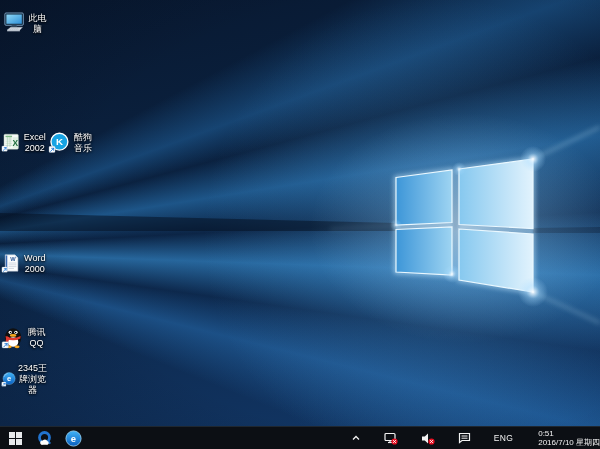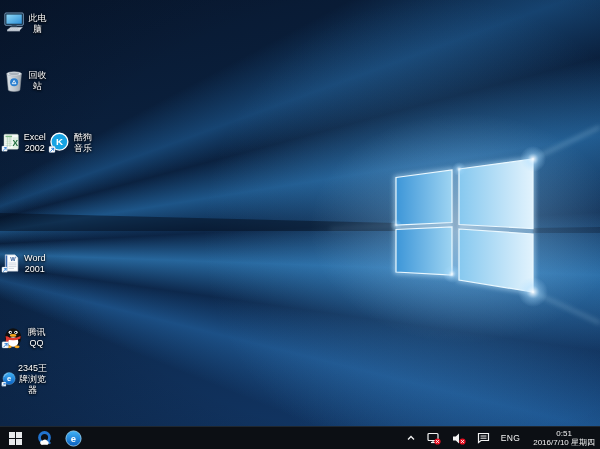--- a/index.html
+++ b/index.html
@@ -34,24 +34,24 @@
   .c1 { left:1px; } .c2 { left:48px; }
   .r1{top:6px}.r2{top:63px}.r3{top:125px}.r4{top:184px}.r5{top:246px}.r6{top:320px}.r7{top:362px}
 
   
   .taskbar { position:absolute; left:0; right:0; bottom:0; height:23px; background:#0c0f14;
     border-top:1px solid rgba(70,85,100,0.35); display:flex; align-items:center; z-index:5; }
   .tb-btn { height:23px; display:flex; align-items:center; justify-content:center; }
   .start-btn { width:30px; }
   .tb-app { width:29px; }
   .tb-spacer { flex:1; }
-  .tray { display:flex; align-items:center; gap:11px; padding-right:5px; }
+  .tray { display:flex; align-items:center; gap:23px; }
   .tray-ico { display:flex; align-items:center; justify-content:center; }
   .tray-lang { font-size:8.5px; color:#f2f2f2; letter-spacing:0.3px; }
-  .tray-clock { text-align:center; color:#f2f2f2; font-size:8px; line-height:9.5px; padding-left:2px; }
+  .tray-clock { text-align:left; color:#f2f2f2; font-size:8px; line-height:9.5px; padding-left:2px; }
 </style>
 </head>
 <body>
 
 <svg width="0" height="0" style="position:absolute" aria-hidden="true">
   <defs>
     <linearGradient id="gScreen" x1="0" y1="0" x2="1" y2="1">
       <stop offset="0" stop-color="#8ed8f8"></stop>
         <stop offset="1" stop-color="#2e8fd6"></stop>
     </linearGradient>
@@ -128,30 +128,20 @@
       <rect x="5" y="4" width="24" height="16" rx="1.5" fill="#10293f" stroke="#8fb6d8" stroke-width="1"></rect>
       <rect x="7" y="6" width="20" height="12" fill="url(#gScreen)"></rect>
       <path d="M14 20 h6 l1.5 3 h-9 z" fill="#243b52"></path>
       <path d="M8 26 l4.5 -3.5 h15.5 l-3.5 3.5 z" fill="#dde3ea" stroke="#9aa6b4" stroke-width="0.5"></path>
       <path d="M8 26 h16.5 v1.8 h-16.5 z" fill="#b9c2cd"></path>
       <path d="M11.5 24.8 h11 M13 23.6 h11" stroke="#97a2b0" stroke-width="0.7" stroke-dasharray="1.6 0.9"></path>
     </svg>
     <div class="lbl">此电脑</div>
   </div>
 
-  <div class="icon-item c1 r2">
-    <svg class="art" viewBox="0 0 34 34">
-      <path d="M7.5 9 L9.5 30 C9.5 31.1 13 31.9 17 31.9 C21 31.9 24.5 31.1 24.5 30 L26.5 9 Z" fill="url(#gBin)" stroke="#8f979f" stroke-width="0.7"></path>
-      <ellipse cx="17" cy="9" rx="9.5" ry="2.7" fill="#e9edf1" stroke="#a0a9b2" stroke-width="0.7"></ellipse>
-      <ellipse cx="17" cy="9" rx="6.8" ry="1.7" fill="#a9b2bb"></ellipse>
-      <circle cx="17" cy="20" r="5.2" fill="#2a7fd0"></circle>
-      <path d="M14.6 21.8 L17 17.6 L19.4 21.8 Z" fill="none" stroke="#fff" stroke-width="1.1"></path>
-    </svg>
-    <div class="lbl">回收站</div>
-  </div>
 
   <div class="icon-item c1 r3">
     <svg class="art" viewBox="0 0 34 34">
       <rect x="5" y="4" width="24" height="25" rx="2" fill="#f7faf8" stroke="#a9c3ae" stroke-width="0.8"></rect>
       <rect x="7.5" y="6.5" width="11" height="2.6" fill="#7dba84"></rect>
       <path d="M7.5 12 h11 M7.5 15.5 h11 M7.5 19 h11 M7.5 22.5 h11 M11 6.5 v19 M15 6.5 v19" stroke="#8fbf95" stroke-width="0.7" fill="none"></path>
       <rect x="19.5" y="9" width="9" height="18" fill="#dff0e2"></rect>
       <text x="24" y="23" font-size="14" font-weight="bold" fill="#1d6b3c" text-anchor="middle">X</text>
       <g>
         <rect x="1.5" y="23.5" width="9" height="9" rx="1.5" fill="#fff" stroke="#9ab0c4" stroke-width="0.5"></rect>
@@ -167,21 +157,21 @@
       <path d="M7 3.5 h16 l5 5 v22 h-21 z" fill="#fdfdfd" stroke="#b9c6d8" stroke-width="0.8"></path>
       <path d="M23 3.5 l5 5 h-5 z" fill="#d6e0ee"></path>
       <rect x="7.8" y="4.5" width="2.6" height="25" fill="#3a6cb5"></rect>
       <text x="20" y="13.5" font-size="9.5" font-weight="bold" fill="#2b5797" text-anchor="middle">W</text>
       <path d="M12.5 17 h13 M12.5 20 h13 M12.5 23 h13 M12.5 26 h9" stroke="#b9c2ce" stroke-width="1"></path>
       <g>
         <rect x="1.5" y="23.5" width="9" height="9" rx="1.5" fill="#fff" stroke="#9ab0c4" stroke-width="0.5"></rect>
         <path d="M3.8 31 L8.4 26.4 M8.4 26.4 h-3 M8.4 26.4 v3" stroke="#1e78d7" stroke-width="1.3" fill="none" stroke-linecap="round"></path>
       </g>
     </svg>
-    <div class="lbl">Word 2001</div>
+    <div class="lbl">Word 2000</div>
   </div>
 
   <div class="icon-item c1 r6">
     <svg class="art" viewBox="0 0 34 34">
       <ellipse cx="17" cy="18" rx="11.5" ry="13.2" fill="#101010"></ellipse>
       <circle cx="13" cy="10.5" r="2.3" fill="#fff"></circle>
         <circle cx="21" cy="10.5" r="2.3" fill="#fff"></circle>
       <circle cx="13.4" cy="10.8" r="1.1" fill="#000"></circle>
         <circle cx="20.6" cy="10.8" r="1.1" fill="#000"></circle>
       <ellipse cx="17" cy="14.8" rx="4.5" ry="2" fill="#f8a61c"></ellipse>

